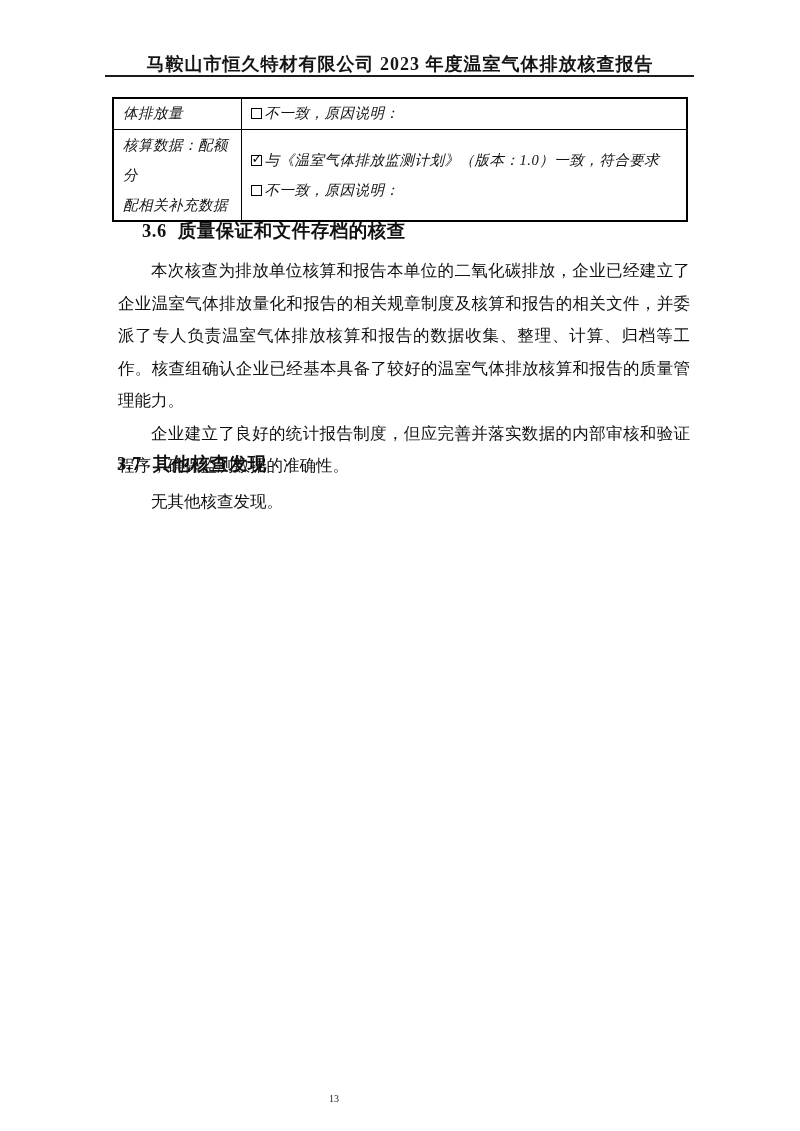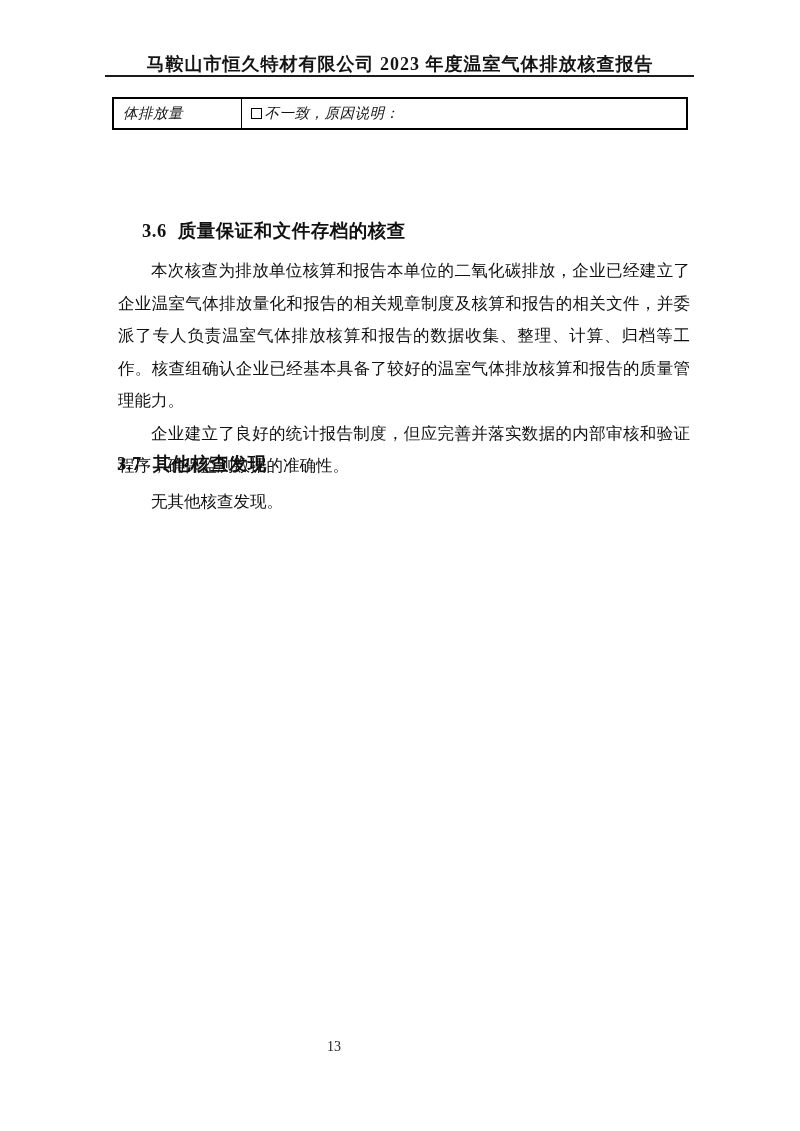--- a/index.html
+++ b/index.html
@@ -74,22 +74,22 @@
     position: absolute; left: 118px; width: 572px;
     font-size: 16.5px; line-height: 32.5px; color: #111;
     text-align: justify;
   }
   .body-block p { text-indent: 2em; text-align: justify; }
   .block-36 { top: 255px; }
   .block-37 { top: 486px; }
 
   
   .page-footer {
-    position: absolute; top: 1039px; left: 0; width: 668px;
-    text-align: center; font-size: 14px; color: #222;
+    position: absolute; top: 1093px; left: 0; width: 668px;
+    text-align: center; font-size: 10px; color: #222;
   }
 </style>
 </head>
 <body>
 
 <div class="page-header">
   <span class="hdr-title">马鞍山市恒久特材有限公司 2023 年度温室气体排放核查报告</span>
 </div>
 <div class="header-rule"></div>
 
@@ -97,20 +97,34 @@
   <colgroup>
       <col class="c1">
       <col>
     </colgroup>
   <tbody>
       <tr class="r1">
     <td>
       <span>体排放量</span>
     </td>
     <td>
+      <div class="opt-line">
+        <span class="cb"></span><span>不一致，原因说明：</span>
+      </div>
+    </td>
+  </tr>
+  <tr class="r2">
+    <td class="lbl2">
+      <div>核算数据：配额分</div>
+      <div>配相关补充数据</div>
+    </td>
+    <td class="opts">
+      <div class="opt-line">
+        <span class="cb"><span class="check">✓</span></span><span>与《温室气体排放监测计划》（版本：1.0）一致，符合要求</span>
+      </div>
       <div class="opt-line">
         <span class="cb"></span><span>不一致，原因说明：</span>
       </div>
     </td>
   </tr>
 </tbody>
   </table>
 
 <div class="sec-heading sec-36">
   <span class="sec-num">3.6</span><span>质量保证和文件存档的核查</span>

